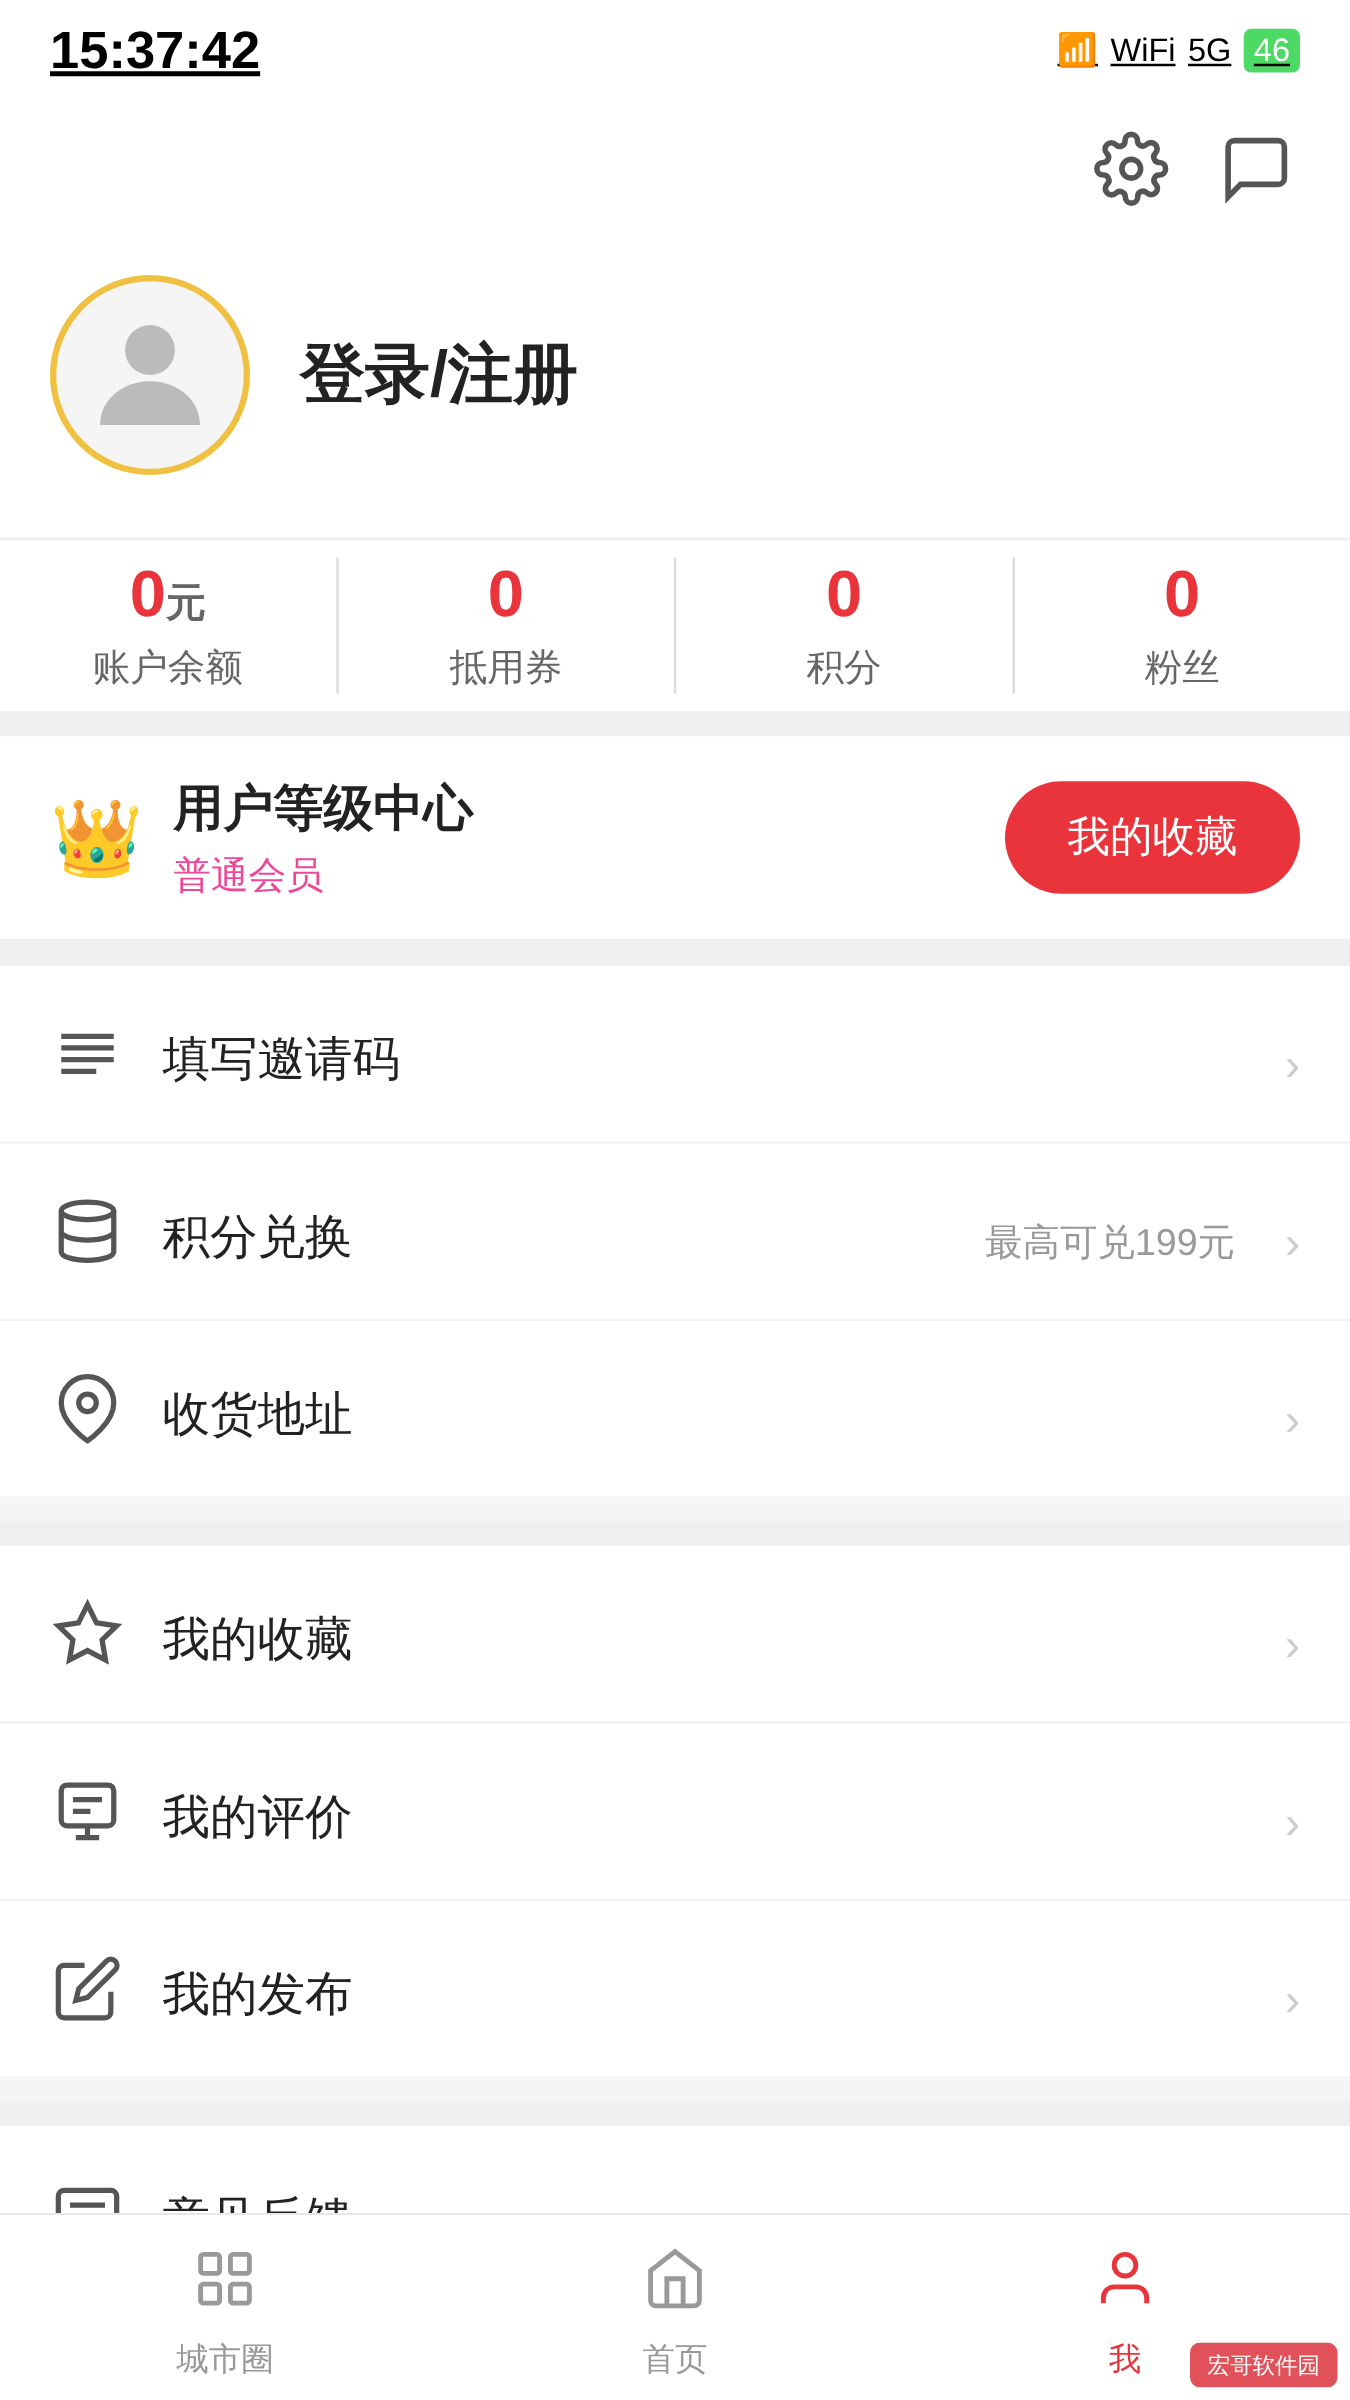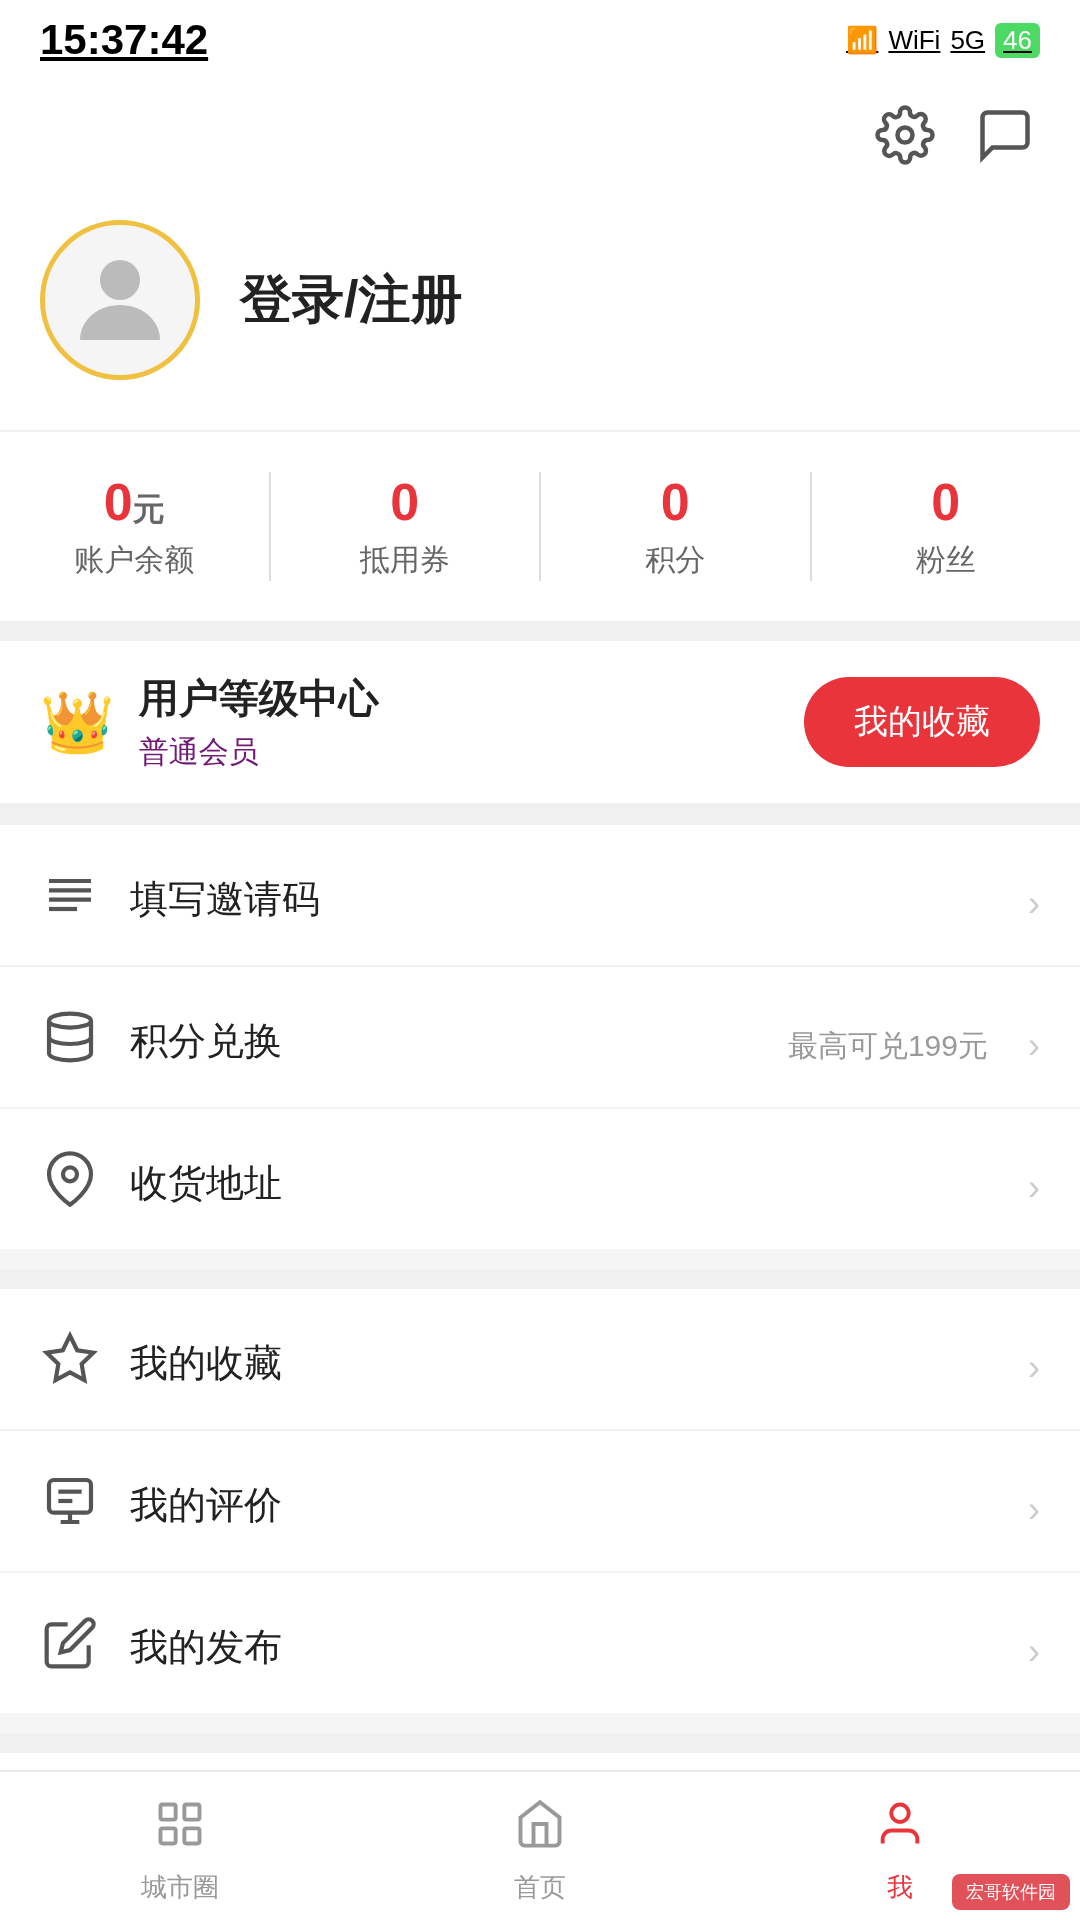--- a/index.html
+++ b/index.html
@@ -97,21 +97,21 @@
       font-size: 52px;
       font-weight: 600;
       color: #222;
     }
 
     
     .stats-row {
       background: #fff;
       display: flex;
       align-items: center;
-      padding: 40px 0;
+      padding: 14px 0;
       border-top: 2px solid #f0f0f0;
     }
     .stat-item {
       flex: 1;
       display: flex;
       flex-direction: column;
       align-items: center;
       gap: 8px;
       border-right: 2px solid #ddd;
     }
@@ -159,21 +159,21 @@
       flex-direction: column;
       gap: 6px;
     }
     .level-title {
       font-size: 40px;
       font-weight: 600;
       color: #222;
     }
     .level-subtitle {
       font-size: 30px;
-      color: #701a75;
+      color: #ec4899;
     }
     .view-earnings-btn {
       background: #e8343a;
       color: #fff;
       border: none;
       border-radius: 50px;
       padding: 22px 50px;
       font-size: 34px;
       font-weight: 500;
       cursor: pointer;

